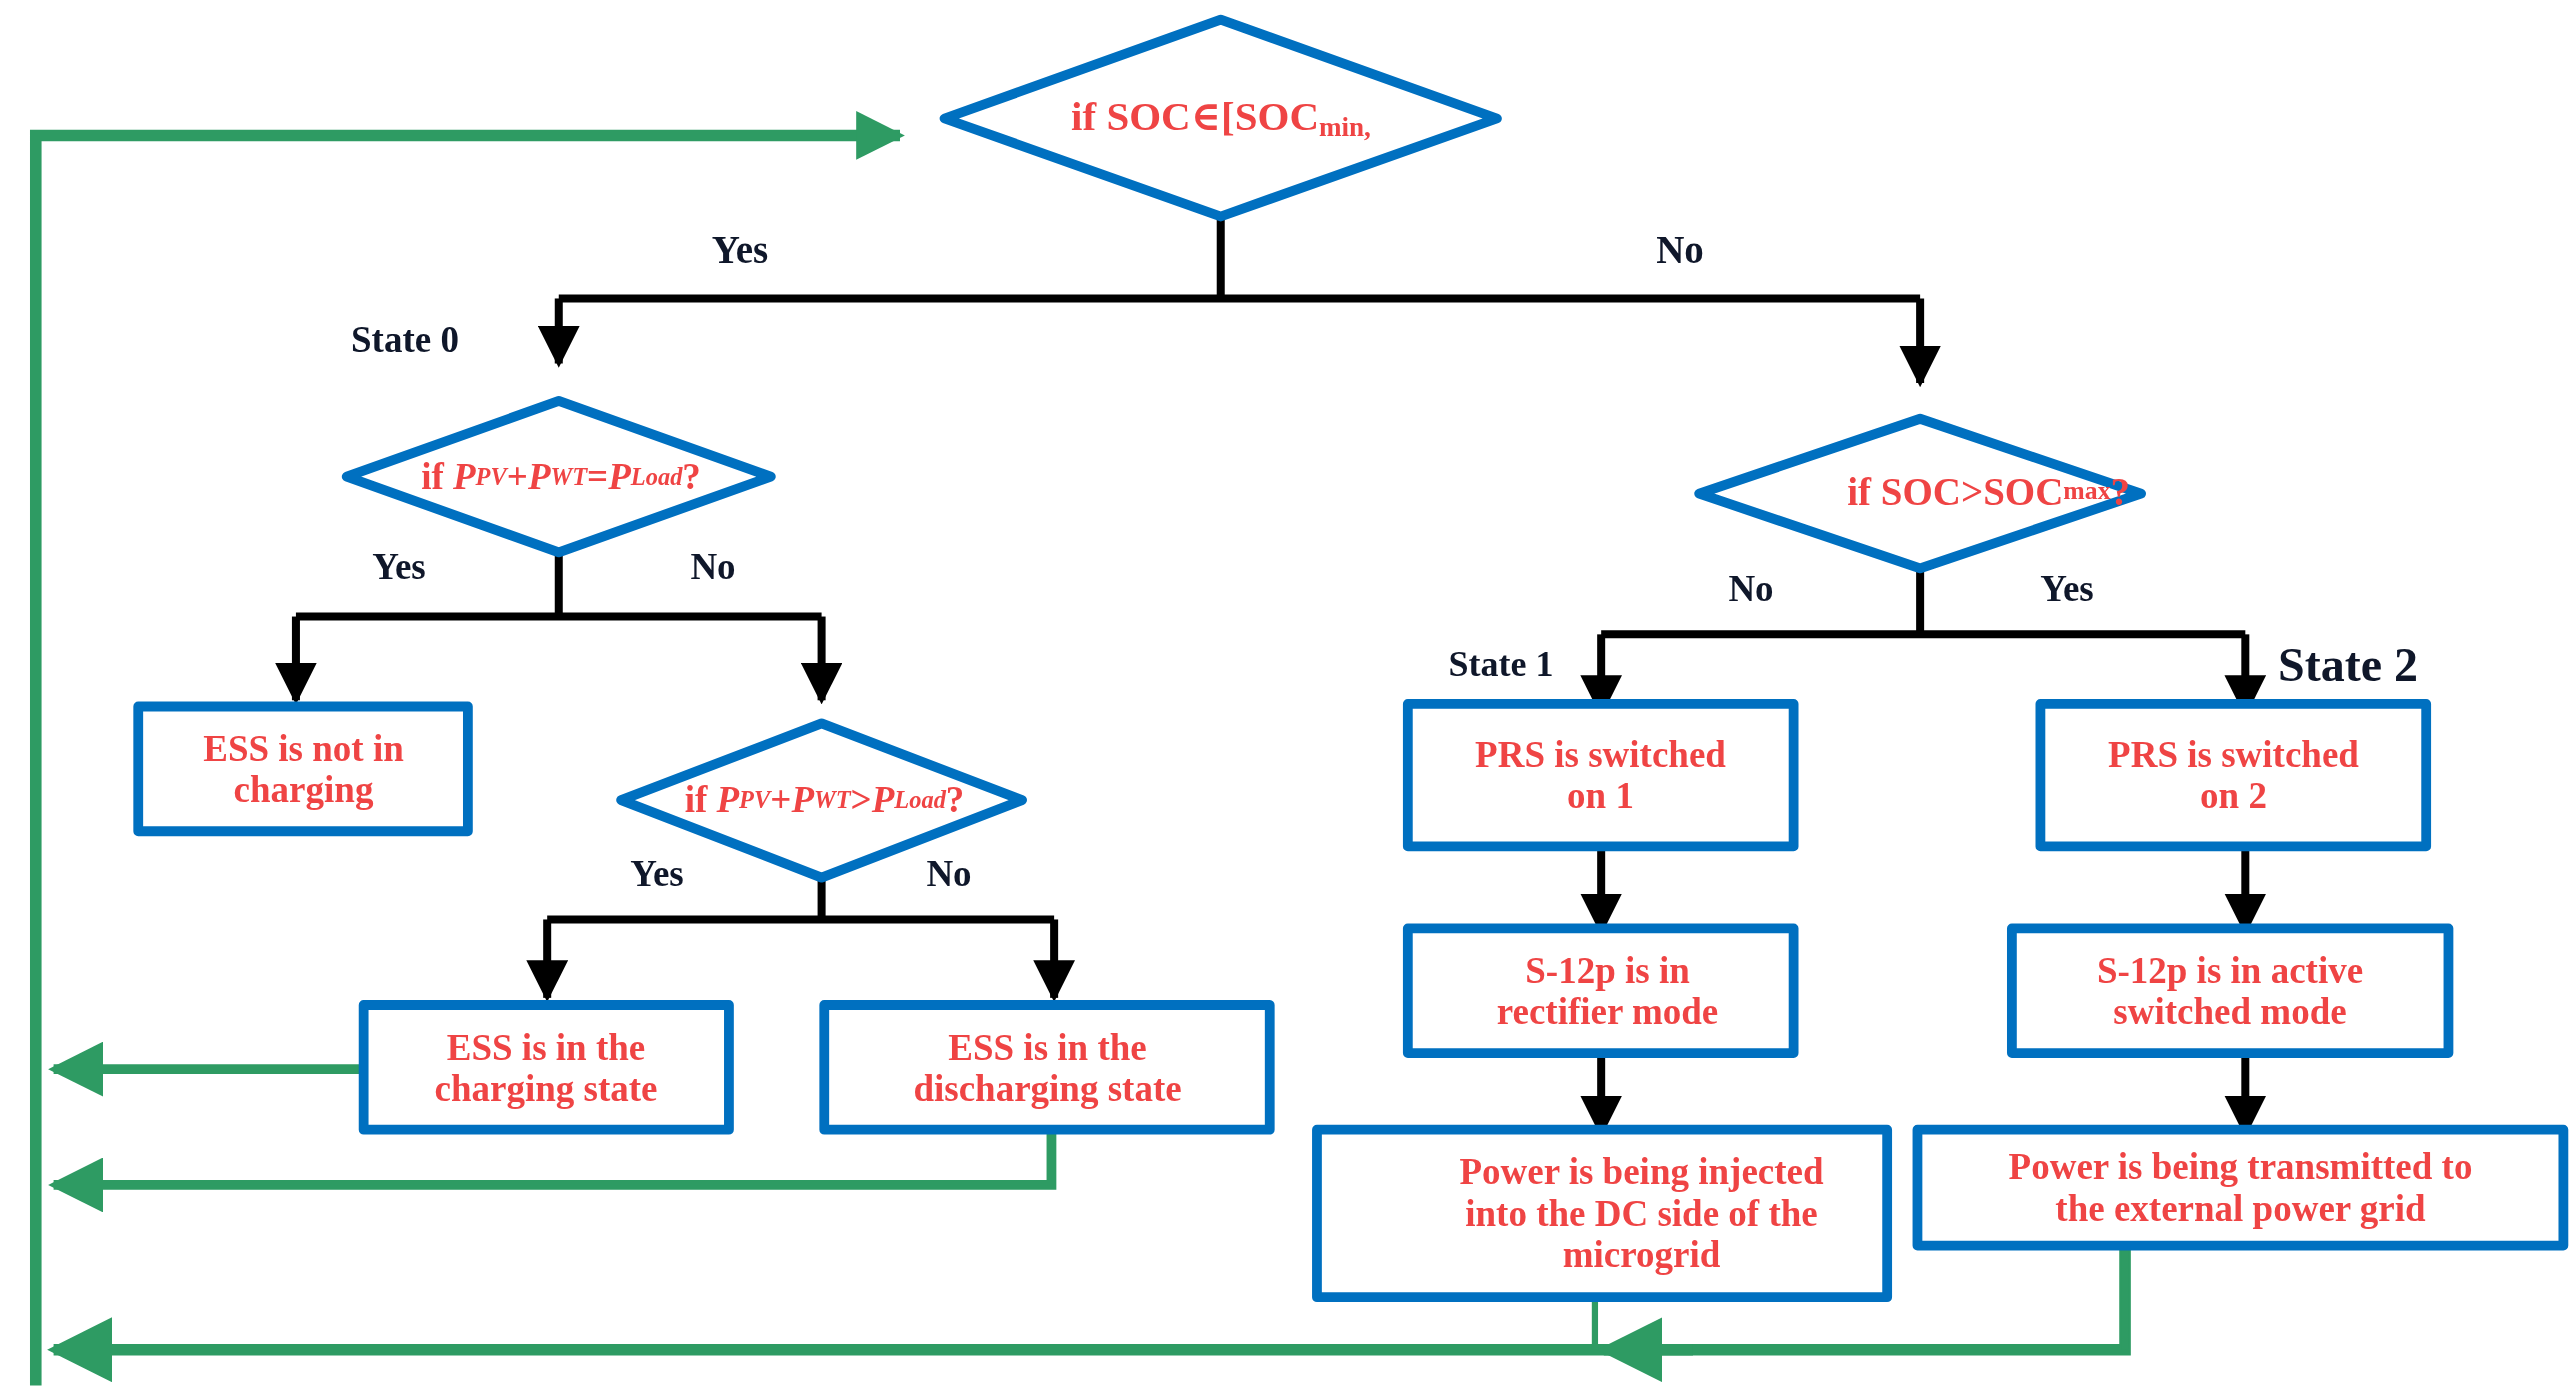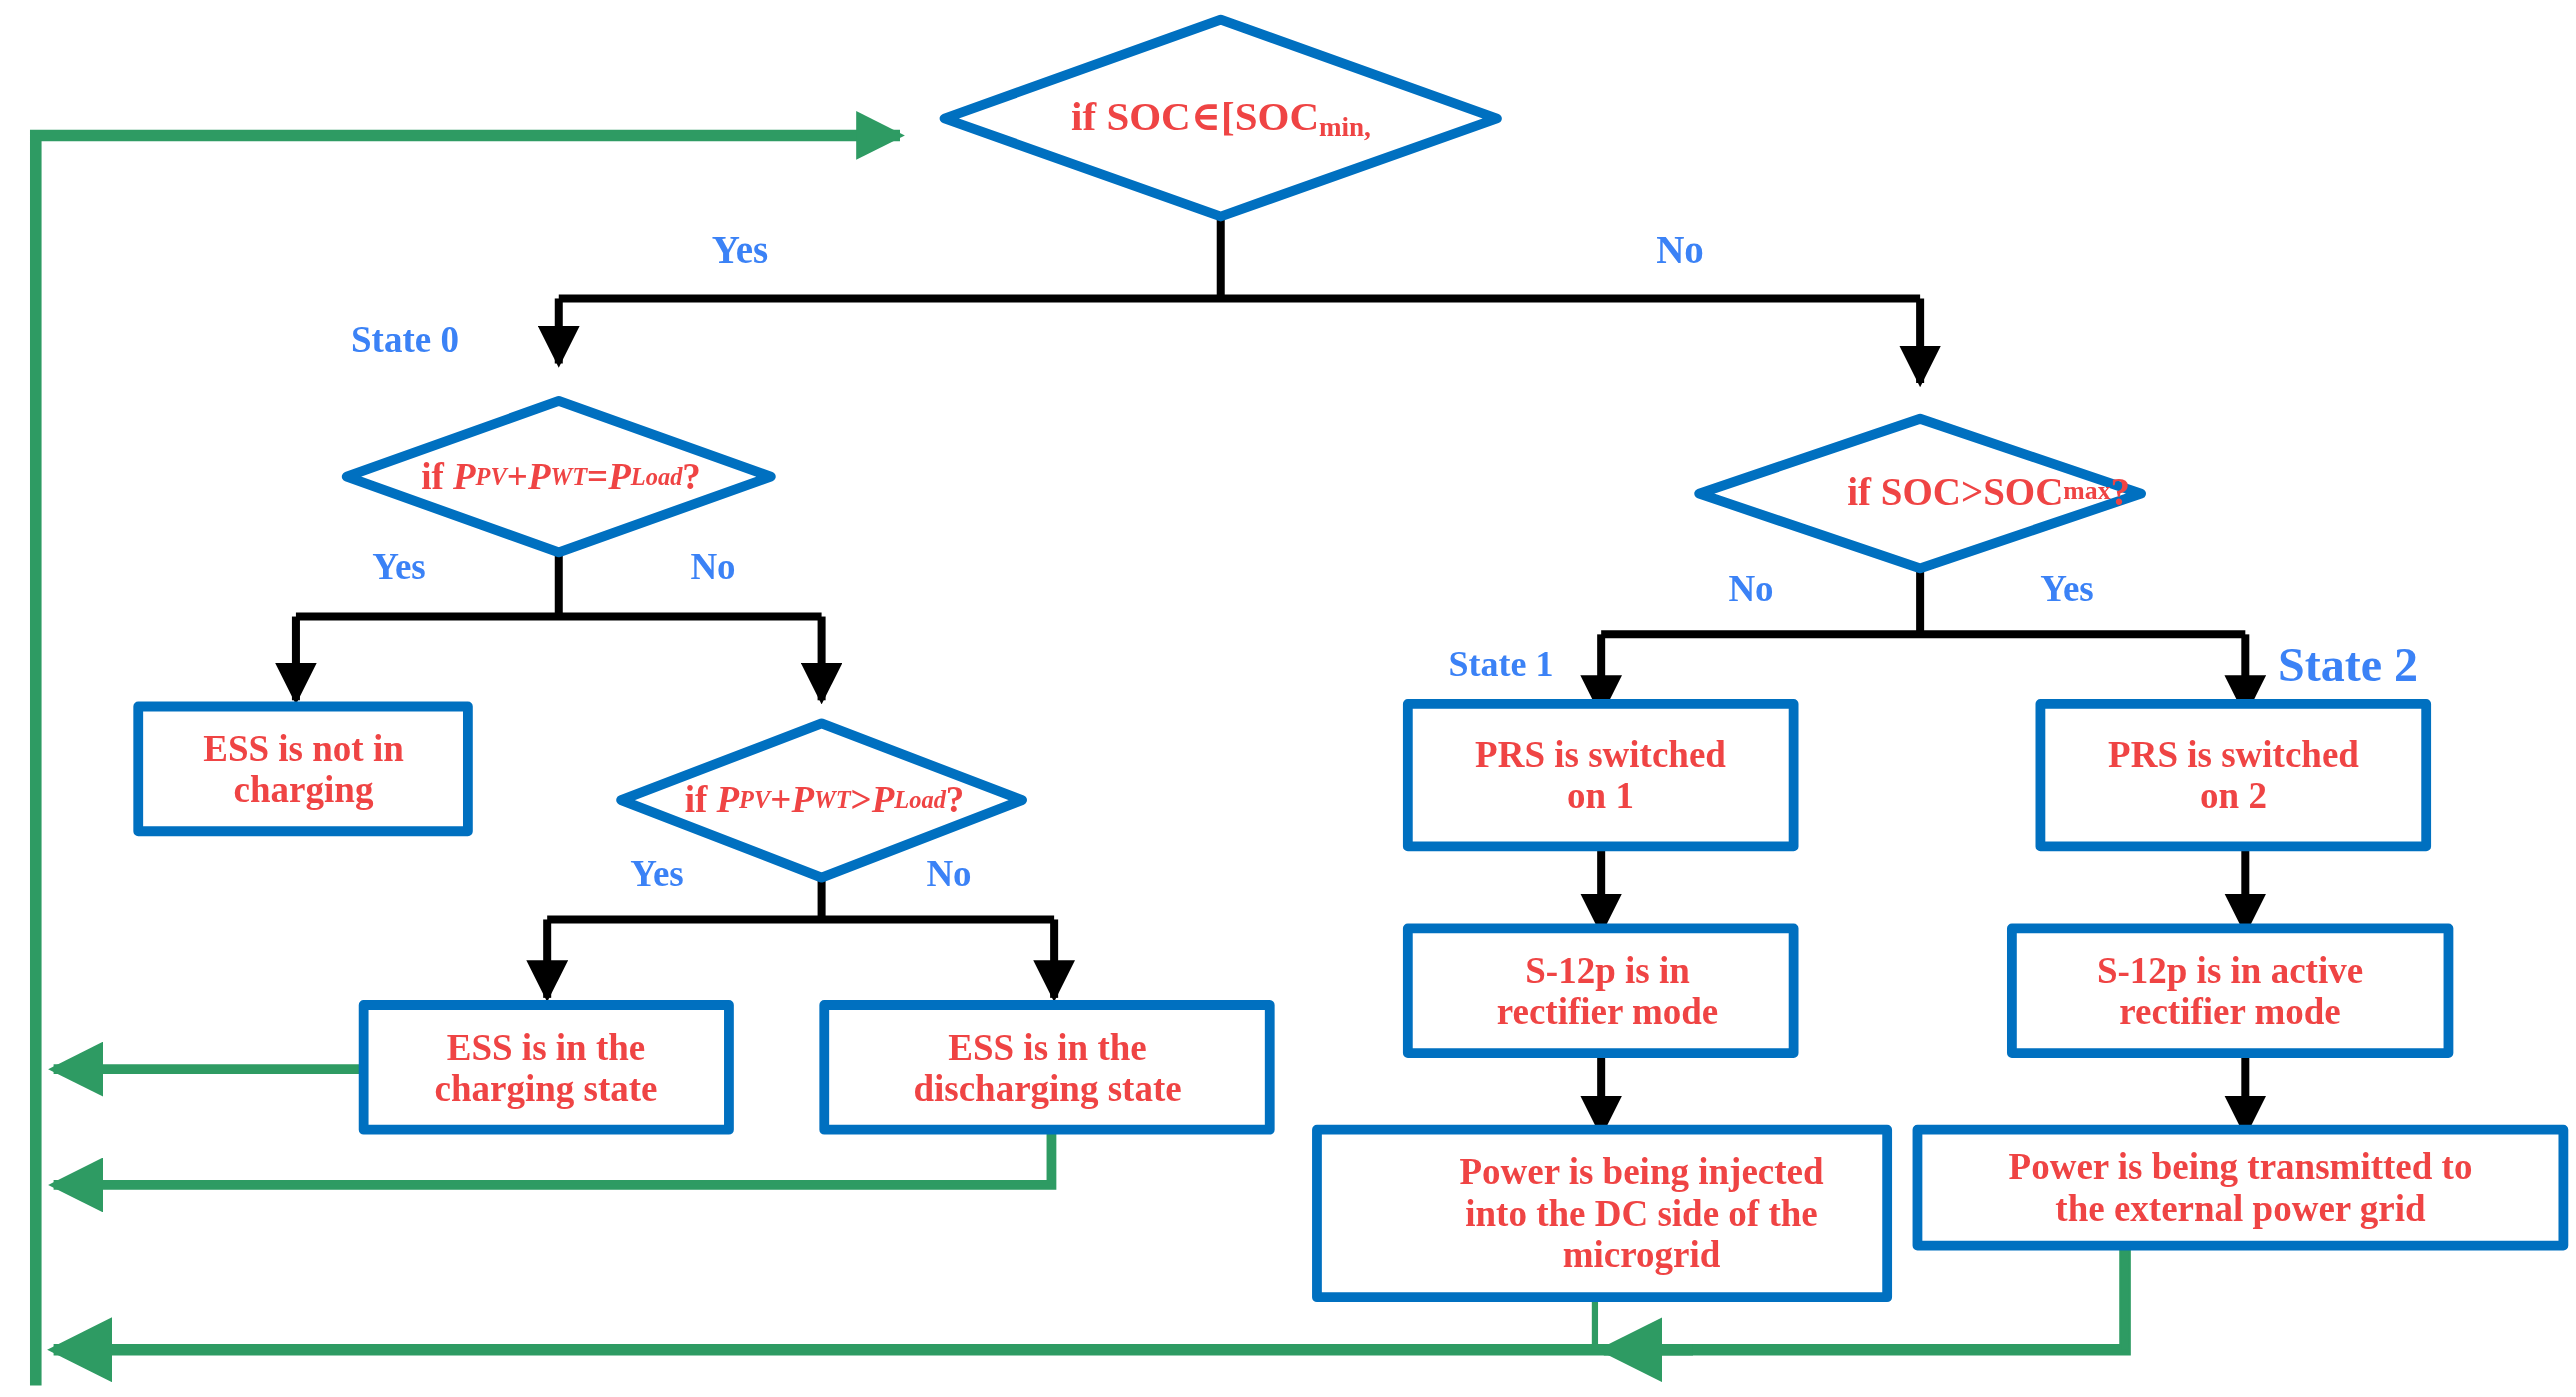--- a/index.html
+++ b/index.html
@@ -36,21 +36,21 @@
     font-weight: bold;
     color: #ef4444;
     line-height: 1.12;
     pointer-events: none;
     white-space: pre-line;
   }
   .edge-label {
     position: absolute;
     font-family: "Liberation Serif", "DejaVu Serif", serif;
     font-weight: bold;
-    color: #3b82f6;
+    color: #0f172a;
     white-space: nowrap;
     text-align: center;
   }
   .sub { font-size: 0.66em; vertical-align: -0.22em; }
   .ital { font-style: italic; }
 </style>
 </head>
 <body>
 
 <div id="flowchart-root">
@@ -172,21 +172,21 @@
   <div class="node-text" style="left:1412px; top:708px; width:377px; height:134px; font-size:37px;">PRS is switched
 on 1</div>
 
   <div class="node-text" style="left:2045px; top:708px; width:377px; height:134px; font-size:37px;">PRS is switched
 on 2</div>
 
   <div class="node-text" style="left:1412px; top:933px; width:391px; height:116px; font-size:37px;text-align:center;">S-12p is in
 rectifier mode</div>
 
   <div class="node-text" style="left:2016px; top:933px; width:428px; height:116px; font-size:37px;">S-12p is in active
-rectifier mode</div>
+switched mode</div>
 
   <div class="node-text" style="left:1321px; top:1134px; width:641px; height:159px; font-size:37px;">Power is being injected
 into the DC side of the
 microgrid</div>
 
   <div class="node-text" style="left:1922px; top:1134px; width:637px; height:107px; font-size:37px;border-radius:12px;">Power is being transmitted to
 the external power grid</div>
 
   <div class="edge-label" style="left:740px; top:272px; font-size:39px; transform:translate(-50%,-100%);">Yes</div>
   <div class="edge-label" style="left:1680px; top:272px; font-size:39px; transform:translate(-50%,-100%);">No</div>

